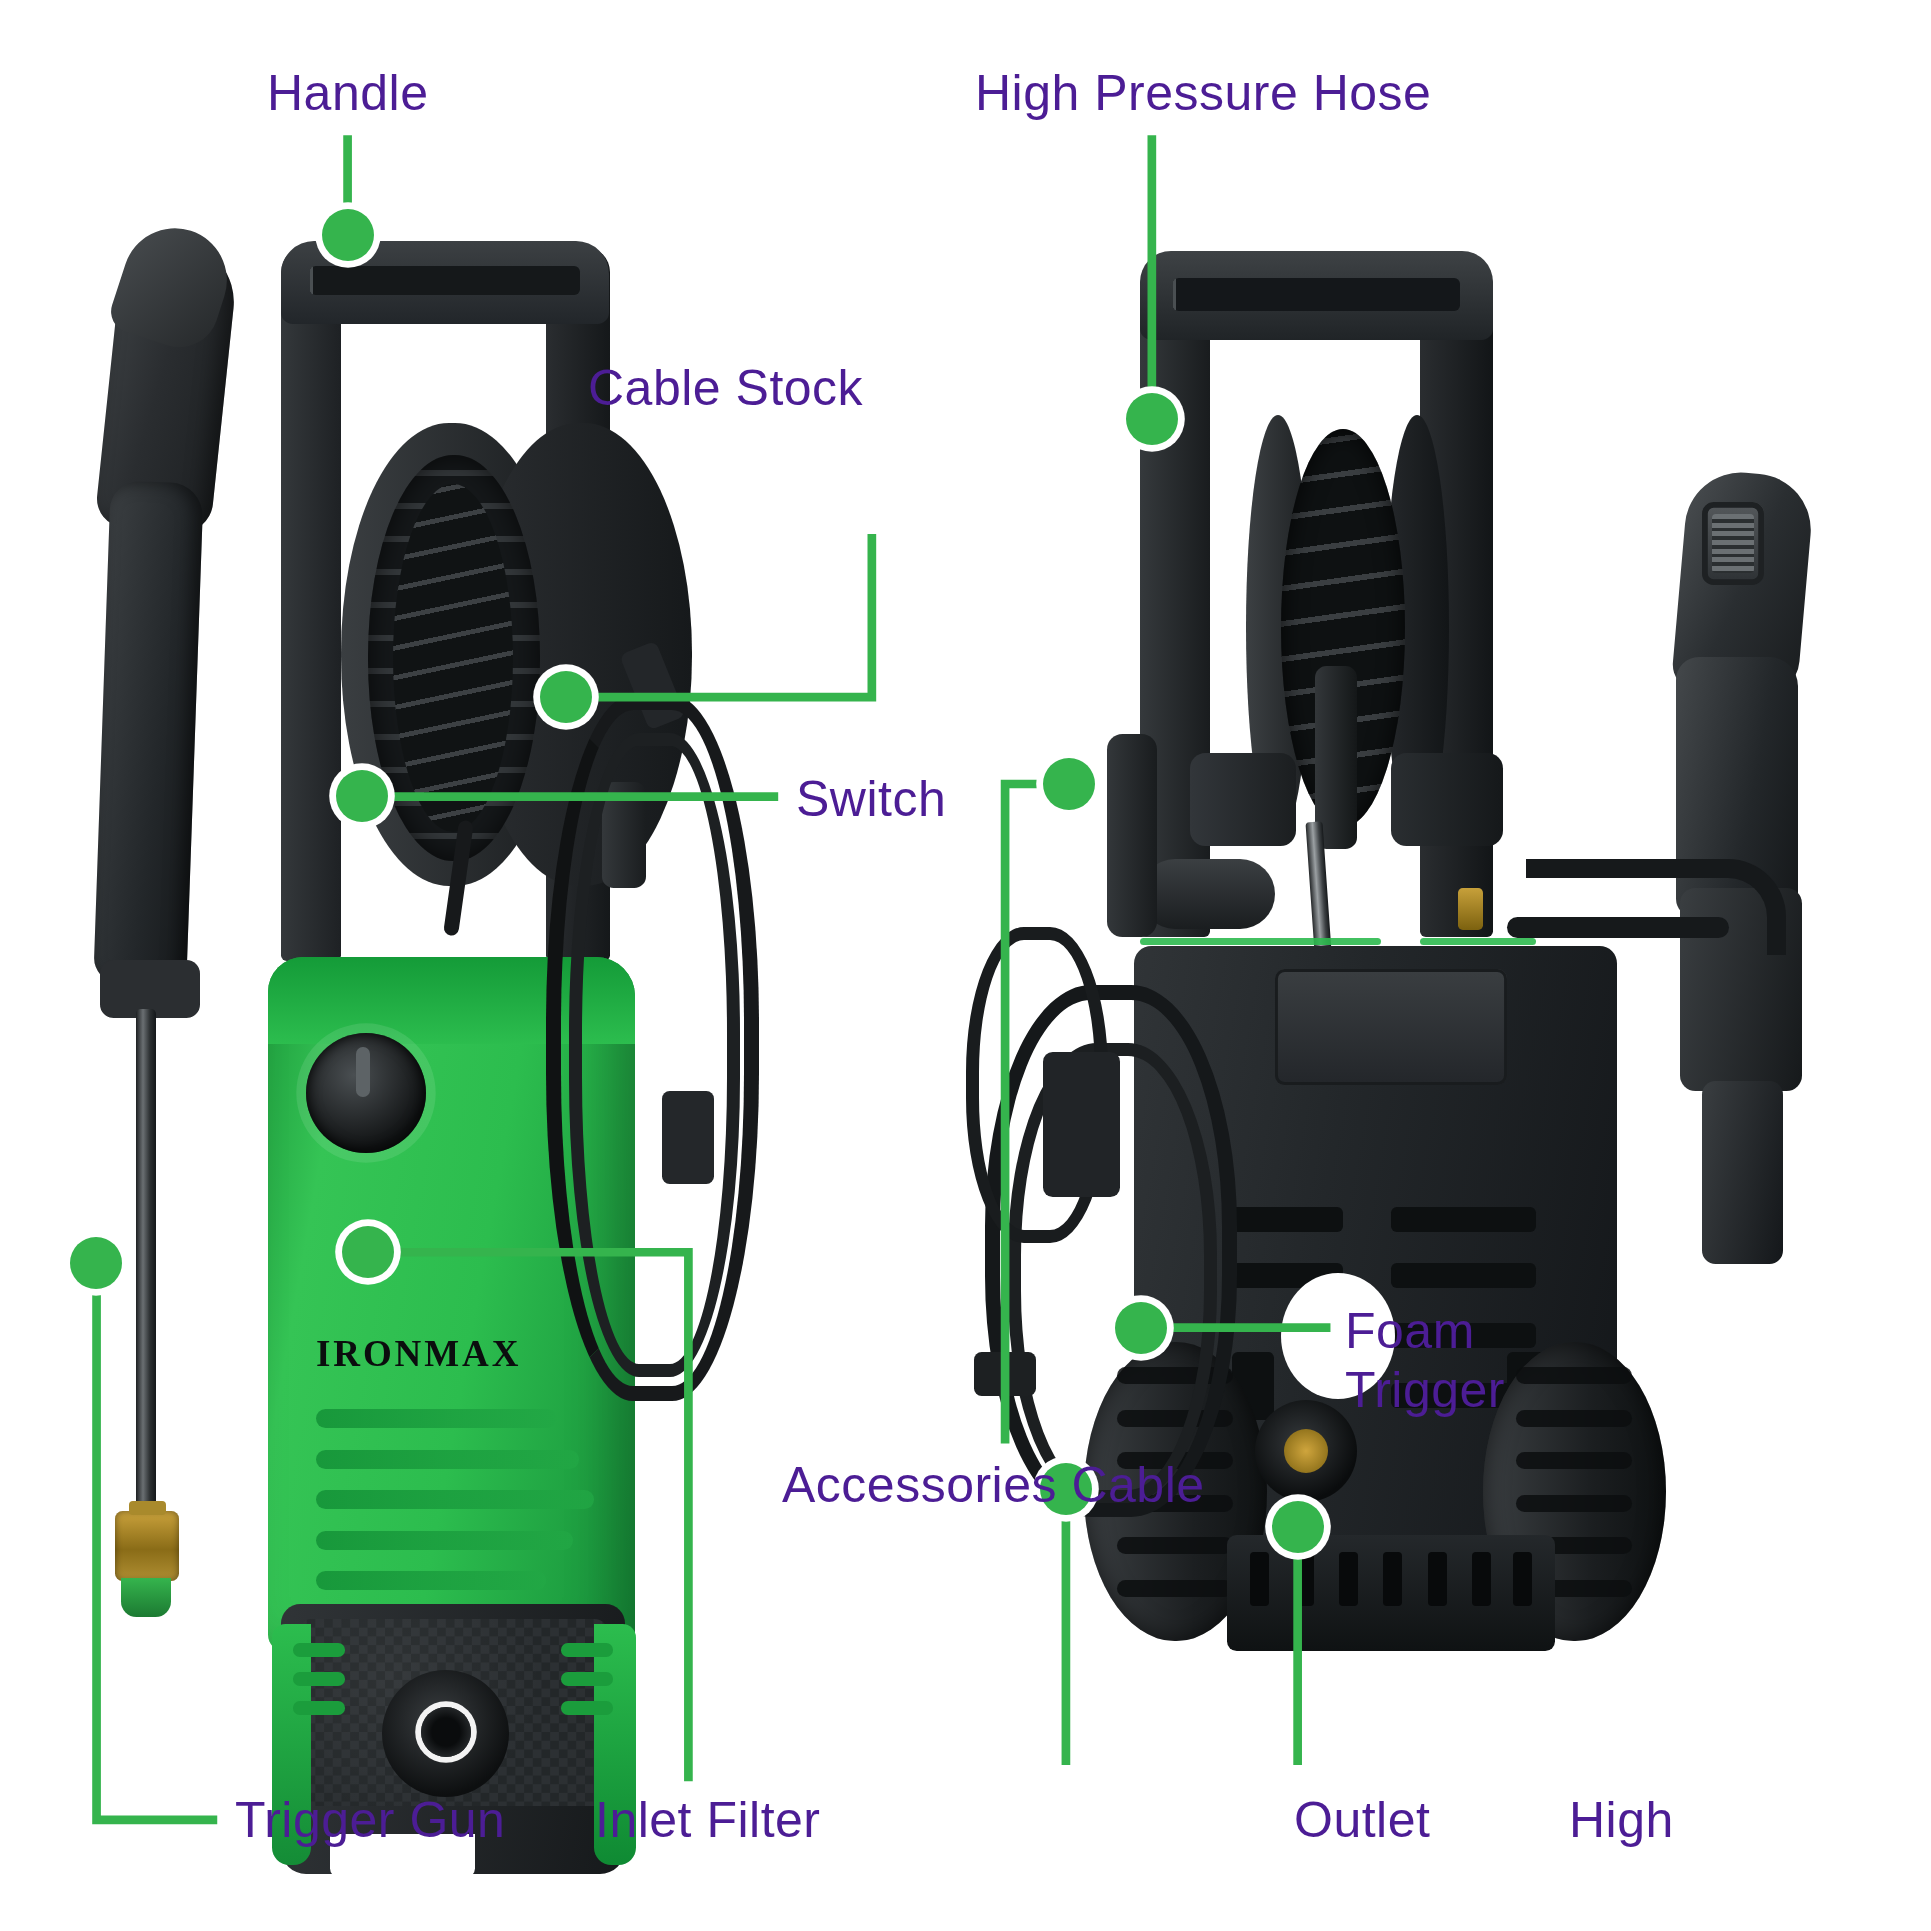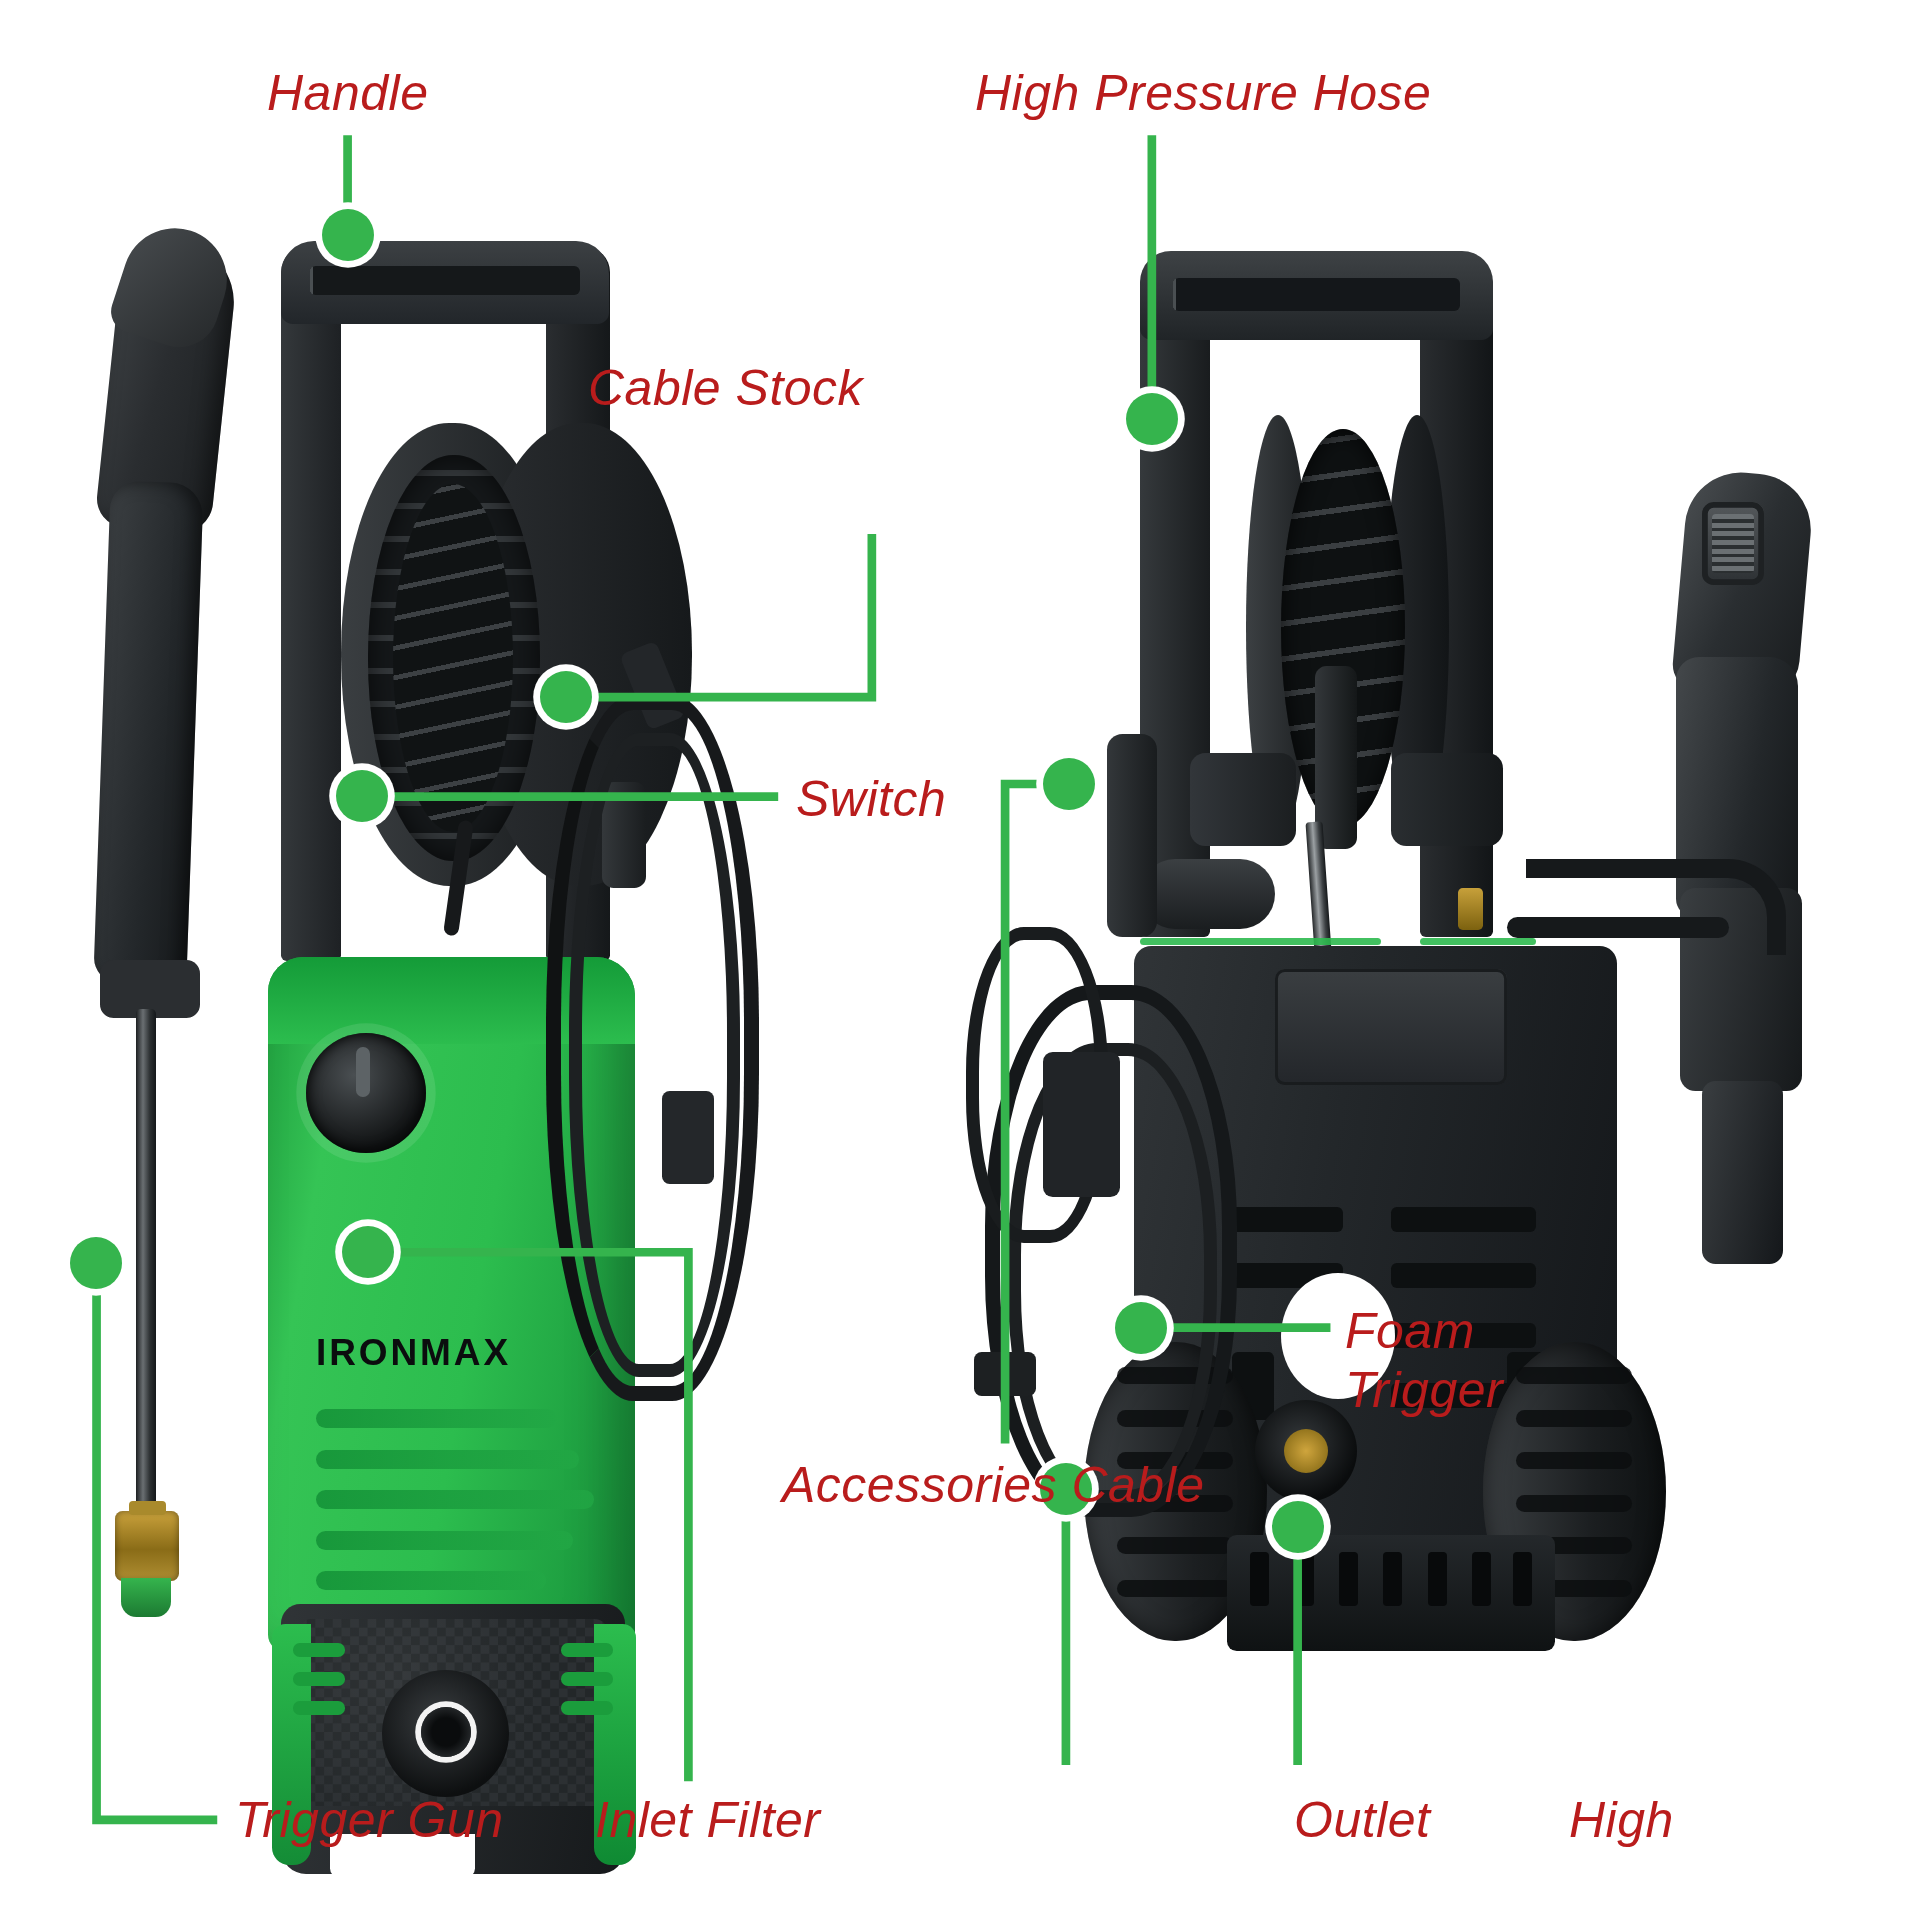--- a/index.html
+++ b/index.html
@@ -1,19 +1,19 @@
 <!DOCTYPE html>
 <html><head>
 <meta charset="utf-8">
 <style>
   html,body{margin:0;padding:0;background:#ffffff;}
   body{width:1931px;height:1931px;overflow:hidden;font-family:"Liberation Sans","DejaVu Sans",sans-serif;}
   #stage{position:relative;width:1931px;height:1931px;background:#fff;}
 
-  .lbl{position:absolute;color:#b91c1c;font-size:50px;font-weight:400;letter-spacing:0.5px;white-space:nowrap;line-height:1.18;font-style:italic;}
+  .lbl{position:absolute;color:#4c1d95;font-size:50px;font-weight:400;letter-spacing:0.5px;white-space:nowrap;line-height:1.18;}
   .lbl.two{white-space:normal;}
 
   svg.leaders{position:absolute;left:0;top:0;width:1931px;height:1931px;pointer-events:none;}
 
   
   #leftUnit{position:absolute;left:92px;top:241px;width:618px;height:1506px;}
 
   
   .gun-body{position:absolute;left:17.4px;top:0px;width:116px;height:290px;
     background:linear-gradient(100deg,#3d4144 0%,#2a2d30 45%,#1d2022 100%);
@@ -53,21 +53,21 @@
 
   
   .body-green{position:absolute;left:176px;top:716px;width:367px;height:695px;
     background:linear-gradient(100deg,#1f9e3e 0%,#35c455 18%,#2cbd4e 55%,#17903a 100%);
     border-radius:35px 39px 17.4px 17.4px;box-shadow:inset -25px 0 46px rgba(0,0,0,.22);}
   .body-shoulder{position:absolute;left:176px;top:716px;width:367px;height:87px;background:linear-gradient(180deg,#149b38,#2cbd4e);border-radius:35px 39px 0 0;}
   .body-dial{position:absolute;left:214px;top:792px;width:120px;height:120px;border-radius:50%;
     background:radial-gradient(circle at 40% 35%,#4a4f52,#101213 70%);box-shadow:0 0 0 9.7px rgba(255,255,255,.1), inset 0 0 13.5px #000;}
   .body-dial:after{content:"";position:absolute;left:50px;top:13.5px;width:13.5px;height:50px;background:#5d6366;border-radius:6.8px;}
   .body-logo{position:absolute;left:224px;top:1091px;width:212px;text-align:left;color:#0b0d0e;font-weight:700;
-    font-size:37px;letter-spacing:2.9px;font-family:Liberation Sans, sans-serif;}
+    font-size:37px;letter-spacing:2.9px;font-family:Liberation Serif, serif;}
   .ribs{position:absolute;left:224px;top:1168px;width:280px;height:183px;}
   .ribs i{position:absolute;left:0;width:280px;height:19.3px;background:linear-gradient(90deg,#0f8a33,#22a845);border-radius:9.7px;opacity:.75;}
   .ribs i:nth-child(1){top:0;width:241px;}
   .ribs i:nth-child(2){top:41px;width:263px;}
   .ribs i:nth-child(3){top:81px;width:278px;}
   .ribs i:nth-child(4){top:122px;width:257px;}
   .ribs i:nth-child(5){top:162px;width:230px;}
 
   
   .base-pad{position:absolute;left:189px;top:1363px;width:344px;height:270px;

